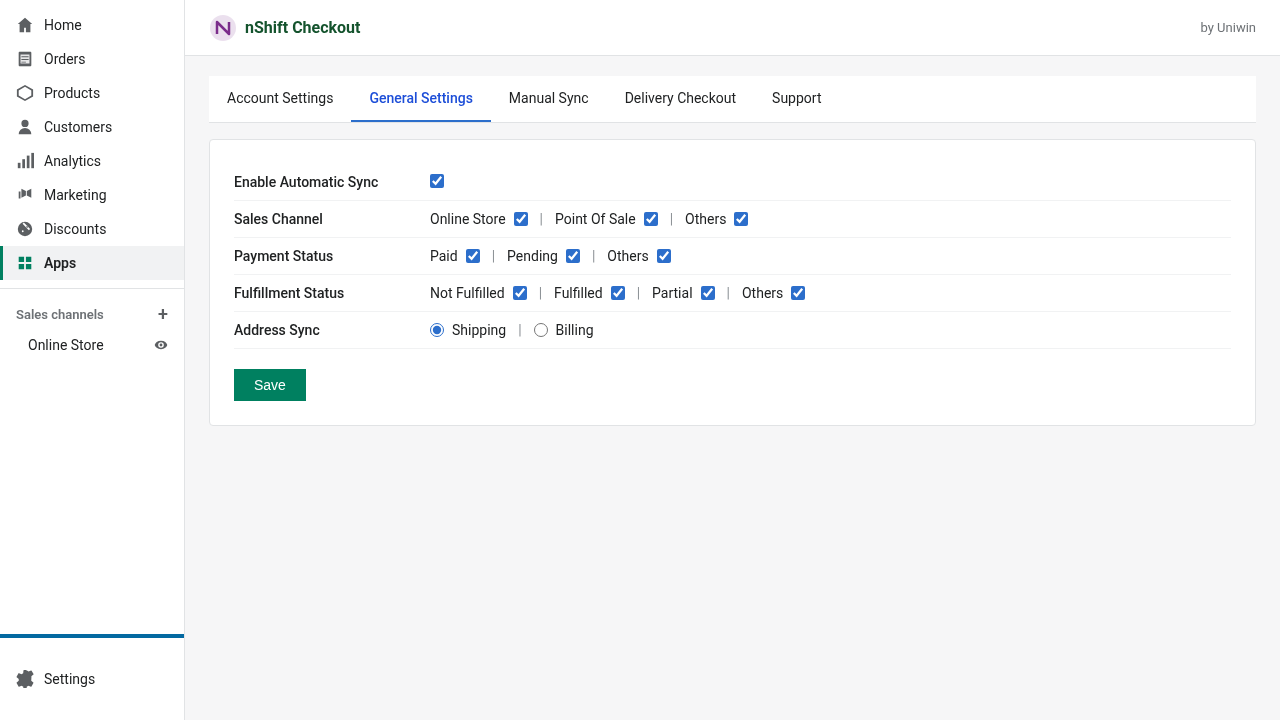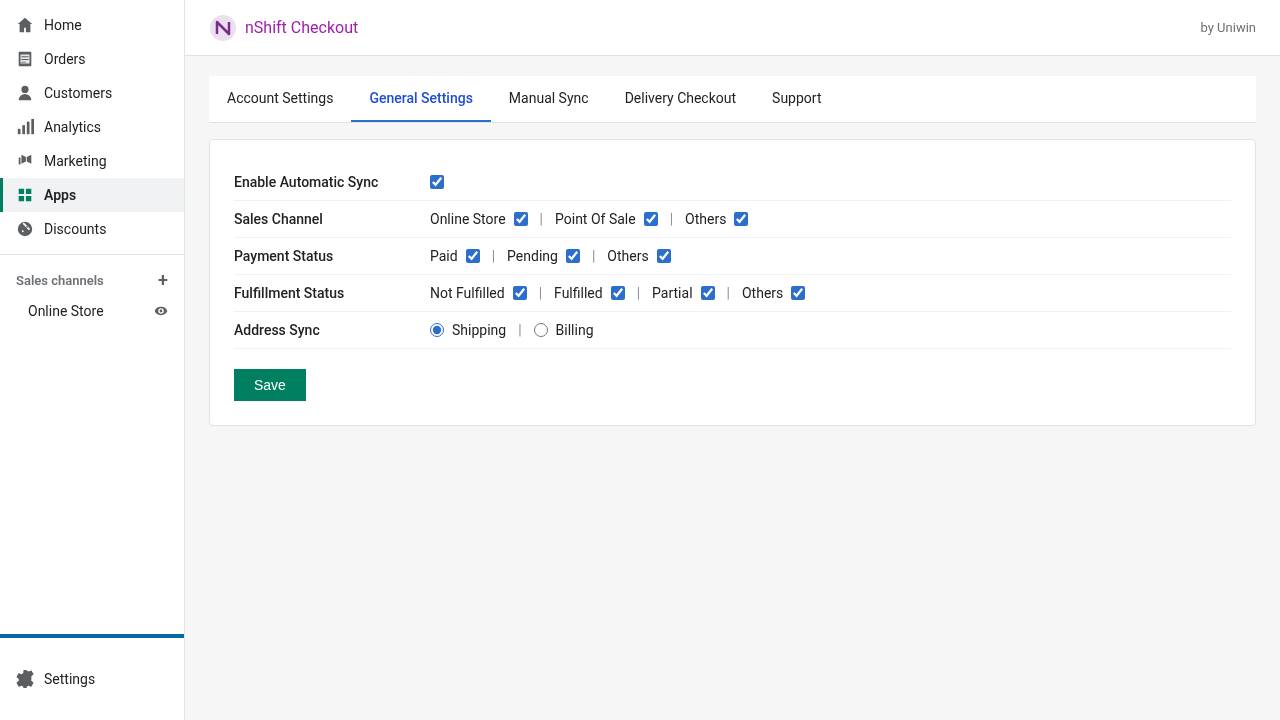--- a/index.html
+++ b/index.html
@@ -77,21 +77,21 @@
       border-bottom: 1px solid #e1e3e5;
       padding: 0 24px;
       height: 56px;
       display: flex;
       align-items: center;
       justify-content: space-between;
     }
     .topbar-left { display: flex; align-items: center; gap: 10px; }
     .app-logo { display: flex; align-items: center; gap: 8px; }
     .app-logo-icon { width: 28px; height: 28px; }
-    .app-logo-text { font-size: 16px; font-weight: 400; color: #a21caf; }
+    .app-logo-text { font-size: 16px; font-weight: 700; color: #14532d; }
     .topbar-right { font-size: 13px; color: #6d7175; }
 
     
     .content {
       flex: 1;
       padding: 20px 24px;
       overflow-y: auto;
       background: #f6f6f7;
     }
 
@@ -121,21 +121,21 @@
     .settings-card {
       background: #fff;
       border: 1px solid #e1e3e5;
       border-radius: 4px;
       margin-top: 16px;
       padding: 24px;
     }
 
     .settings-row {
       display: flex;
-      align-items: center;
+      align-items: flex-start;
       padding: 10px 0;
       border-bottom: 1px solid #f1f2f3;
       gap: 16px;
     }
     .settings-row:last-child { border-bottom: none; }
 
     .settings-label {
       width: 180px;
       min-width: 180px;
       font-size: 14px;
@@ -205,20 +205,28 @@
     <div class="sidebar-item">
       <span class="icon">
         <svg width="18" height="18" viewBox="0 0 20 20" fill="currentColor">
             <rect x="3" y="2" width="14" height="16" rx="1" opacity="0.15"></rect>
             <path d="M3 3a1 1 0 011-1h12a1 1 0 011 1v14a1 1 0 01-1 1H4a1 1 0 01-1-1V3zm2 2v10h10V5H5zm1 2h8v1H6V7zm0 3h8v1H6v-1zm0 3h5v1H6v-1z"></path>
           </svg>
       </span>
       <span>Orders</span>
     </div>
 
+    <div class="sidebar-item">
+      <span class="icon">
+        <svg width="18" height="18" viewBox="0 0 20 20" fill="currentColor">
+            <path d="M10 1l9 5v8l-9 5-9-5V6l9-5zm0 2.18L3 7.09v5.82l7 3.91 7-3.91V7.09L10 3.18z"></path>
+          </svg>
+      </span>
+      <span>Products</span>
+    </div>
 
     <div class="sidebar-item">
       <span class="icon">
         <svg width="18" height="18" viewBox="0 0 20 20" fill="currentColor">
             <path d="M10 10a4 4 0 100-8 4 4 0 000 8zm-7 8a7 7 0 1114 0H3z"></path>
           </svg>
       </span>
       <span>Customers</span>
     </div>
 
@@ -236,36 +244,36 @@
 
     <div class="sidebar-item">
       <span class="icon">
         <svg width="18" height="18" viewBox="0 0 20 20" fill="currentColor">
             <path d="M17 3v10l-5-2.5v-5L17 3zm-6 2.5v5l-5 2.5v-10l5 2.5zM3 6v8h2V6H3z"></path>
           </svg>
       </span>
       <span>Marketing</span>
     </div>
 
+    <div class="sidebar-item">
+      <span class="icon">
+        <svg width="18" height="18" viewBox="0 0 20 20" fill="currentColor">
+            <path d="M10 2a8 8 0 100 16A8 8 0 0010 2zm3.5 5.5a1 1 0 11-2 0 1 1 0 012 0zm-5 5a1 1 0 11-2 0 1 1 0 012 0zm5.8-1.2l-7-7 1.4-1.4 7 7-1.4 1.4z"></path>
+          </svg>
+      </span>
+      <span>Discounts</span>
+    </div>
+
     <div class="sidebar-item active">
       <span class="icon">
         <svg width="18" height="18" viewBox="0 0 20 20" fill="#008060">
             <path d="M3 3h6v6H3V3zm8 0h6v6h-6V3zM3 11h6v6H3v-6zm8 0h6v6h-6v-6z"></path>
           </svg>
       </span>
       <span>Apps</span>
-    </div>
-
-    <div class="sidebar-item">
-      <span class="icon">
-        <svg width="18" height="18" viewBox="0 0 20 20" fill="currentColor">
-            <path d="M10 2a8 8 0 100 16A8 8 0 0010 2zm3.5 5.5a1 1 0 11-2 0 1 1 0 012 0zm-5 5a1 1 0 11-2 0 1 1 0 012 0zm5.8-1.2l-7-7 1.4-1.4 7 7-1.4 1.4z"></path>
-          </svg>
-      </span>
-      <span>Discounts</span>
     </div>
 
     <div class="sidebar-divider"></div>
 
     <div class="sales-channels-header">
       <span>Sales channels</span>
       <span class="add-btn">+</span>
     </div>
 
     <div class="sidebar-sub-item">

